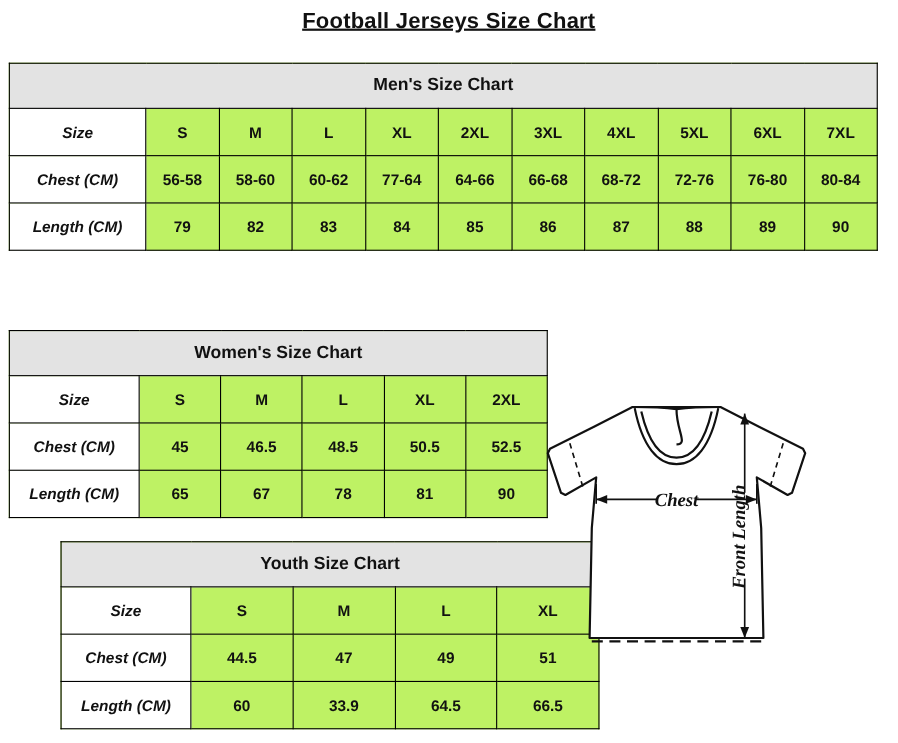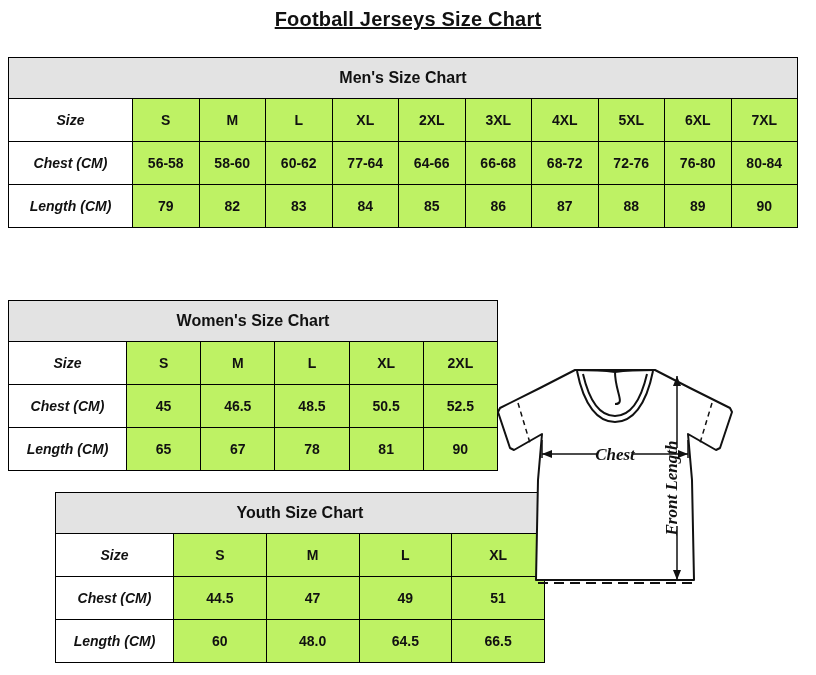--- a/index.html
+++ b/index.html
@@ -210,21 +210,21 @@
         <tr>
           <td class="rowhead">Chest (CM)</td>
           <td>44.5</td>
           <td>47</td>
           <td>49</td>
           <td>51</td>
         </tr>
         <tr>
           <td class="rowhead">Length (CM)</td>
           <td>60</td>
-          <td>48.0</td>
+          <td>33.9</td>
           <td>64.5</td>
           <td>66.5</td>
         </tr>
       </tbody>
   </table>
 </div>
 
 <div id="shirt-wrap">
   <svg width="300" height="300" viewBox="0 0 300 300" xmlns="http://www.w3.org/2000/svg">
 

